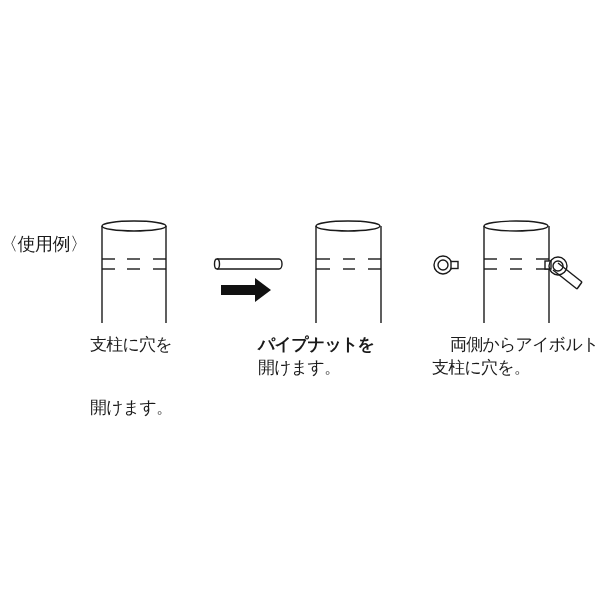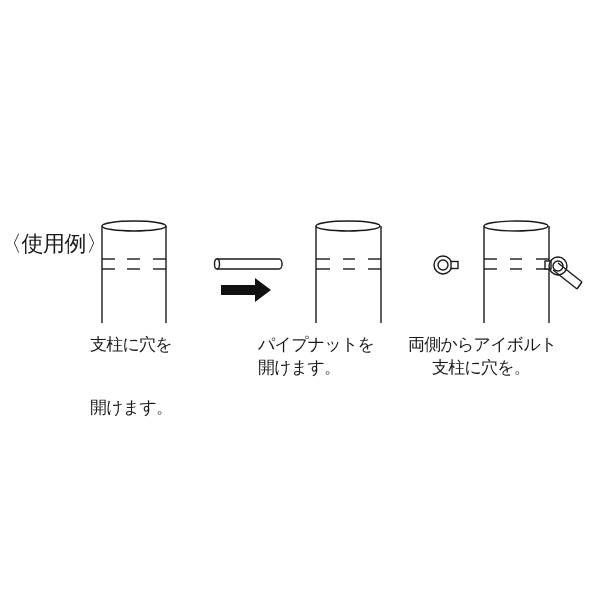--- a/index.html
+++ b/index.html
@@ -1,18 +1,18 @@
 <!DOCTYPE html>
 <html><head>
   <meta charset="utf-8">
   <style>
     html, body { margin: 0; padding: 0; background: #ffffff; }
     body { width: 600px; height: 600px; position: relative; overflow: hidden;
            font-family: "DejaVu Sans", "Liberation Sans", sans-serif; color: #1a1a1a; }
-    .label { position: absolute; font-size: 22px; line-height: 24px; white-space: nowrap; letter-spacing: -0.5px; }
+    .label { position: absolute; font-size: 18px; line-height: 24px; white-space: nowrap; letter-spacing: -0.5px; }
     .caption { position: absolute; font-size: 17px; line-height: 24px; white-space: nowrap; letter-spacing: -0.8px; }
     svg { position: absolute; left: 0; top: 0; }
   </style>
 </head>
 <body>
 
 <svg width="600" height="600" viewBox="0 0 600 600">
   <g fill="none" stroke="#1a1a1a" stroke-width="1.4">
 
     <g>
@@ -73,17 +73,17 @@
   </g>
 
   <path d="M221 285 L255 285 L255 278 L271 290 L255 302 L255 295 L221 295 Z" fill="#111"></path>
 </svg>
 
 <div class="label" style="left:0px; top:232px;">〈使用例〉</div>
 
 <div class="caption" style="left:90px; top:332px;">支柱に穴を</div>
 <div class="caption" style="left:90px; top:355px;margin-top:40px;">開けます。</div>
 
-<div class="caption" style="left:258px; top:332px;">パイプナットを</div>
+<div class="caption" style="left:258px; top:332px;font-weight:bold;">パイプナットを</div>
 <div class="caption" style="left:258px; top:355px;">開けます。</div>
 
-<div class="caption" style="left:408px; top:332px;">両側からアイボルト</div>
+<div class="caption" style="left:450px; top:332px;">両側からアイボルト</div>
 <div class="caption" style="left:432px; top:355px;">支柱に穴を。</div>
 
 </body></html>

